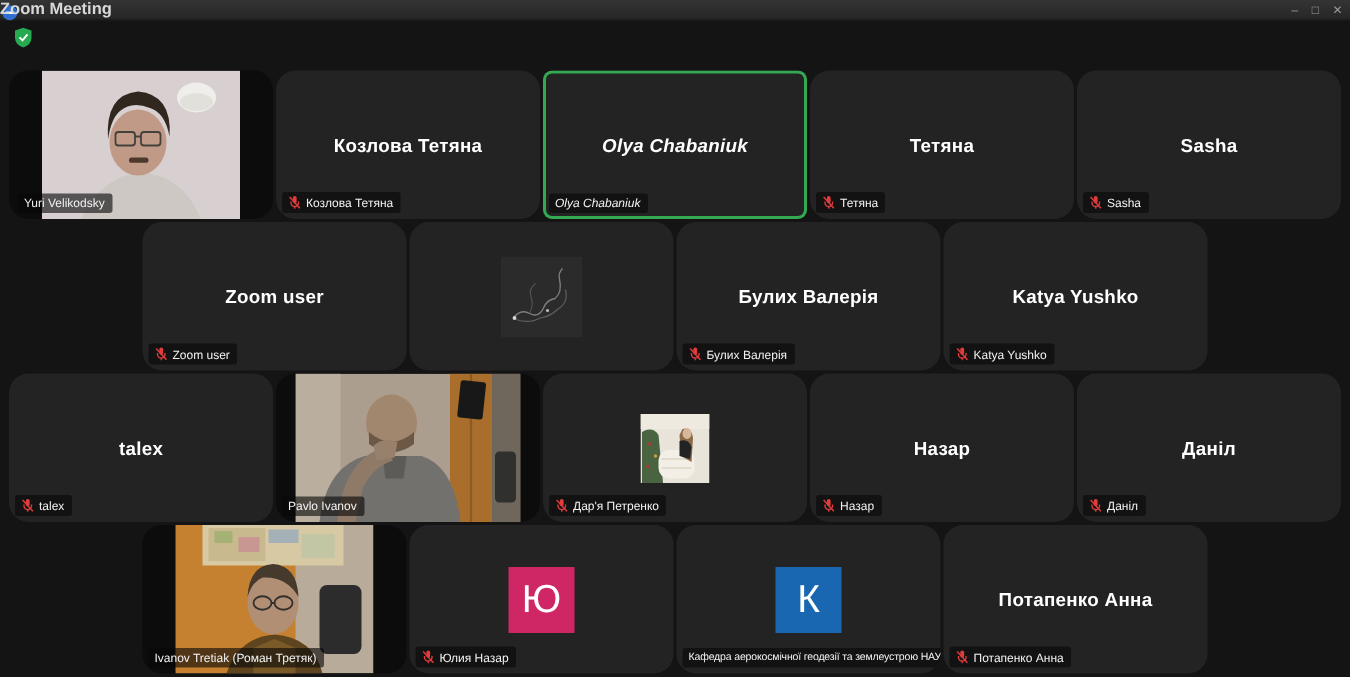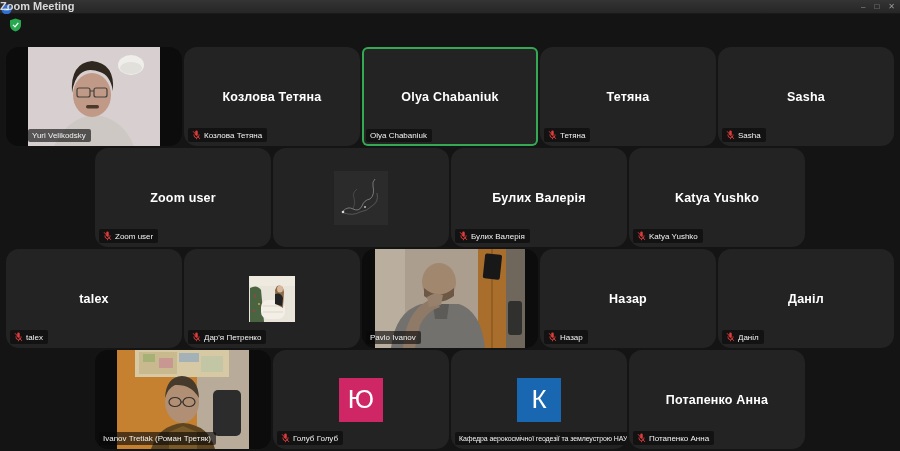--- a/index.html
+++ b/index.html
@@ -29,42 +29,42 @@
   .shield{position:absolute;left:9px;top:4px;width:13px;height:14px;}
   .grid{padding-top:33px;}
   .row{display:flex;justify-content:center;gap:2px;margin-top:2px;}
   .row:first-child{margin-top:0;}
   
   .tile{
     width:176px;height:99px;background:#232323;border-radius:13px;
     position:relative;overflow:hidden;flex:0 0 auto;
   }
   .tile.videotile{background:#0c0c0c;}
-  .tile.active{box-shadow:inset 0 0 0 2px #35a854;border-radius:6px;}
+  .tile.active{box-shadow:inset 0 0 0 2px #35a854;border-radius:6px;font-style:italic;}
   .center-name{
     position:absolute;inset:0;display:flex;align-items:center;justify-content:center;
     color:#ffffff;font-size:12.5px;font-weight:700;letter-spacing:.2px;
     text-align:center;padding:0 6px;
   }
   .avatar{
     position:absolute;left:50%;top:50%;transform:translate(-50%,-50%);
     width:44px;height:44px;display:flex;align-items:center;justify-content:center;
     color:#fff;font-size:26px;font-weight:400;
   }
   .scene{position:absolute;left:50%;top:0;transform:translateX(-50%);height:99px;}
   .scene.boxed{top:50%;transform:translate(-50%,-50%);height:auto;line-height:0;}
   .scene svg{display:block;}
   
   .nameplate{
     position:absolute;left:4px;bottom:4px;max-width:168px;
     background:rgba(8,8,8,.62);border-radius:2px;padding:2px 5px 2px 4px;
     display:flex;align-items:center;gap:3px;
     color:#f2f2f2;font-size:8px;line-height:9px;white-space:nowrap;overflow:hidden;
   }
-  .nameplate.shifted{left:22px;}
+  .nameplate.shifted{left:6px;}
   .nameplate.long span{font-size:7px;letter-spacing:-.1px;}
   .mic{display:inline-flex;flex:0 0 auto;line-height:0;}
 </style>
 </head>
 <body>
 
 <div class="titlebar">
   <span class="app-icon">
     <svg width="11" height="11" viewBox="0 0 11 11">
         <circle cx="5.5" cy="5.5" r="5" fill="#2f6fd0"></circle>
@@ -220,68 +220,68 @@
               <svg width="9" height="10" viewBox="0 0 10 11">
                 <rect x="3.6" y="0.6" width="2.8" height="5.4" rx="1.4" fill="#e03c3c"></rect>
                 <path d="M2.2 4.8 v0.9 a2.8 2.8 0 0 0 5.6 0 v-0.9" fill="none" stroke="#e03c3c" stroke-width="1"></path>
                 <line x1="5" y1="8.8" x2="5" y2="10.2" stroke="#e03c3c" stroke-width="1"></line>
                 <line x1="1.2" y1="1.4" x2="8.8" y2="9.8" stroke="#e03c3c" stroke-width="1.1"></line>
               </svg>
             </span>
             <span>talex</span>
           </div>
         </div>
-        <div class="tile">
-          <div class="scene boxed">
-            <svg width="46" height="46" viewBox="0 0 46 46">
-              <rect width="46" height="46" fill="#e9e4d9"></rect>
-              <rect width="46" height="10" fill="#efeae0"></rect>
-              <path d="M1 46 L1 12 Q8 8 12 14 L15 46 Z" fill="#4a6340"></path>
-              <circle cx="6" cy="20" r="1.1" fill="#b23737"></circle>
-              <circle cx="10" cy="28" r="1.1" fill="#caa23a"></circle>
-              <circle cx="5" cy="35" r="1.1" fill="#b23737"></circle>
-              <rect x="12" y="24" width="24" height="19" rx="7" fill="#f3efe6"></rect>
-              <path d="M14 30 H34 M14 36 H34" stroke="#ddd6c8" stroke-width="1" fill="none"></path>
-              <path d="M28 10 Q34 8 35 16 L34 32 L27 28 L26 14 Z" fill="#8a6a47"></path>
-              <ellipse cx="31" cy="13" rx="3" ry="3.6" fill="#d9b79c"></ellipse>
-              <path d="M26 18 Q32 16 34 22 L33 30 L26 28 Z" fill="#232323"></path>
-            </svg>
-          </div>
-          <div class="nameplate">
-            <span class="mic">
-              <svg width="9" height="10" viewBox="0 0 10 11">
-                <rect x="3.6" y="0.6" width="2.8" height="5.4" rx="1.4" fill="#e03c3c"></rect>
-                <path d="M2.2 4.8 v0.9 a2.8 2.8 0 0 0 5.6 0 v-0.9" fill="none" stroke="#e03c3c" stroke-width="1"></path>
-                <line x1="5" y1="8.8" x2="5" y2="10.2" stroke="#e03c3c" stroke-width="1"></line>
-                <line x1="1.2" y1="1.4" x2="8.8" y2="9.8" stroke="#e03c3c" stroke-width="1.1"></line>
-              </svg>
-            </span>
-            <span>Дар'я Петренко</span>
-          </div>
-        </div>
         <div class="tile videotile">
           <div class="scene">
             <svg width="150" height="99" viewBox="0 0 150 99">
               <rect width="150" height="99" fill="#ab9e8f"></rect>
               <rect width="30" height="99" fill="#baaf9f"></rect>
               <rect x="103" width="28" height="99" fill="#a96e2c"></rect>
               <line x1="117" y1="0" x2="117" y2="99" stroke="#8d5a22" stroke-width="1.5"></line>
               <rect x="131" width="19" height="99" fill="#6f675c"></rect>
               <rect x="133" y="52" width="14" height="34" rx="3" fill="#30302f"></rect>
               <rect x="109" y="5" width="17" height="25" rx="2" fill="#181818" transform="rotate(6 117 17)"></rect>
               <path d="M16 99 Q20 63 46 55 L84 55 Q106 62 110 99 Z" fill="#73716e"></path>
               <path d="M58 55 L74 55 L72 70 L60 70 Z" fill="#5d5b58"></path>
               <ellipse cx="64" cy="33" rx="17" ry="19" fill="#a2876f"></ellipse>
               <path d="M49 39 Q64 52 79 39 L79 47 Q64 58 49 47 Z" fill="#6d5845"></path>
               <path d="M28 99 Q30 70 46 56 Q54 50 60 50 L65 58 Q52 62 45 76 L40 99 Z" fill="#8f7a67"></path>
               <path d="M52 48 Q60 42 68 46 L66 56 L54 58 Z" fill="#97816d"></path>
             </svg>
           </div>
           <div class="nameplate">
             <span>Pavlo Ivanov</span>
+          </div>
+        </div>
+        <div class="tile">
+          <div class="scene boxed">
+            <svg width="46" height="46" viewBox="0 0 46 46">
+              <rect width="46" height="46" fill="#e9e4d9"></rect>
+              <rect width="46" height="10" fill="#efeae0"></rect>
+              <path d="M1 46 L1 12 Q8 8 12 14 L15 46 Z" fill="#4a6340"></path>
+              <circle cx="6" cy="20" r="1.1" fill="#b23737"></circle>
+              <circle cx="10" cy="28" r="1.1" fill="#caa23a"></circle>
+              <circle cx="5" cy="35" r="1.1" fill="#b23737"></circle>
+              <rect x="12" y="24" width="24" height="19" rx="7" fill="#f3efe6"></rect>
+              <path d="M14 30 H34 M14 36 H34" stroke="#ddd6c8" stroke-width="1" fill="none"></path>
+              <path d="M28 10 Q34 8 35 16 L34 32 L27 28 L26 14 Z" fill="#8a6a47"></path>
+              <ellipse cx="31" cy="13" rx="3" ry="3.6" fill="#d9b79c"></ellipse>
+              <path d="M26 18 Q32 16 34 22 L33 30 L26 28 Z" fill="#232323"></path>
+            </svg>
+          </div>
+          <div class="nameplate">
+            <span class="mic">
+              <svg width="9" height="10" viewBox="0 0 10 11">
+                <rect x="3.6" y="0.6" width="2.8" height="5.4" rx="1.4" fill="#e03c3c"></rect>
+                <path d="M2.2 4.8 v0.9 a2.8 2.8 0 0 0 5.6 0 v-0.9" fill="none" stroke="#e03c3c" stroke-width="1"></path>
+                <line x1="5" y1="8.8" x2="5" y2="10.2" stroke="#e03c3c" stroke-width="1"></line>
+                <line x1="1.2" y1="1.4" x2="8.8" y2="9.8" stroke="#e03c3c" stroke-width="1.1"></line>
+              </svg>
+            </span>
+            <span>Дар'я Петренко</span>
           </div>
         </div>
         <div class="tile">
           <div class="center-name">Назар</div>
           <div class="nameplate">
             <span class="mic">
               <svg width="9" height="10" viewBox="0 0 10 11">
                 <rect x="3.6" y="0.6" width="2.8" height="5.4" rx="1.4" fill="#e03c3c"></rect>
                 <path d="M2.2 4.8 v0.9 a2.8 2.8 0 0 0 5.6 0 v-0.9" fill="none" stroke="#e03c3c" stroke-width="1"></path>
                 <line x1="5" y1="8.8" x2="5" y2="10.2" stroke="#e03c3c" stroke-width="1"></line>
@@ -336,21 +336,21 @@
           <div class="avatar" style="background: rgb(207, 39, 101);">Ю</div>
           <div class="nameplate">
             <span class="mic">
               <svg width="9" height="10" viewBox="0 0 10 11">
                 <rect x="3.6" y="0.6" width="2.8" height="5.4" rx="1.4" fill="#e03c3c"></rect>
                 <path d="M2.2 4.8 v0.9 a2.8 2.8 0 0 0 5.6 0 v-0.9" fill="none" stroke="#e03c3c" stroke-width="1"></path>
                 <line x1="5" y1="8.8" x2="5" y2="10.2" stroke="#e03c3c" stroke-width="1"></line>
                 <line x1="1.2" y1="1.4" x2="8.8" y2="9.8" stroke="#e03c3c" stroke-width="1.1"></line>
               </svg>
             </span>
-            <span>Голуб Голуб</span>
+            <span>Юлия Назар</span>
           </div>
         </div>
         <div class="tile">
           <div class="avatar" style="background: rgb(24, 103, 176);">К</div>
           <div class="nameplate long">
             <span>Кафедра аерокосмічної геодезії та землеустрою НАУ</span>
           </div>
         </div>
         <div class="tile">
           <div class="center-name">Потапенко Анна</div>

